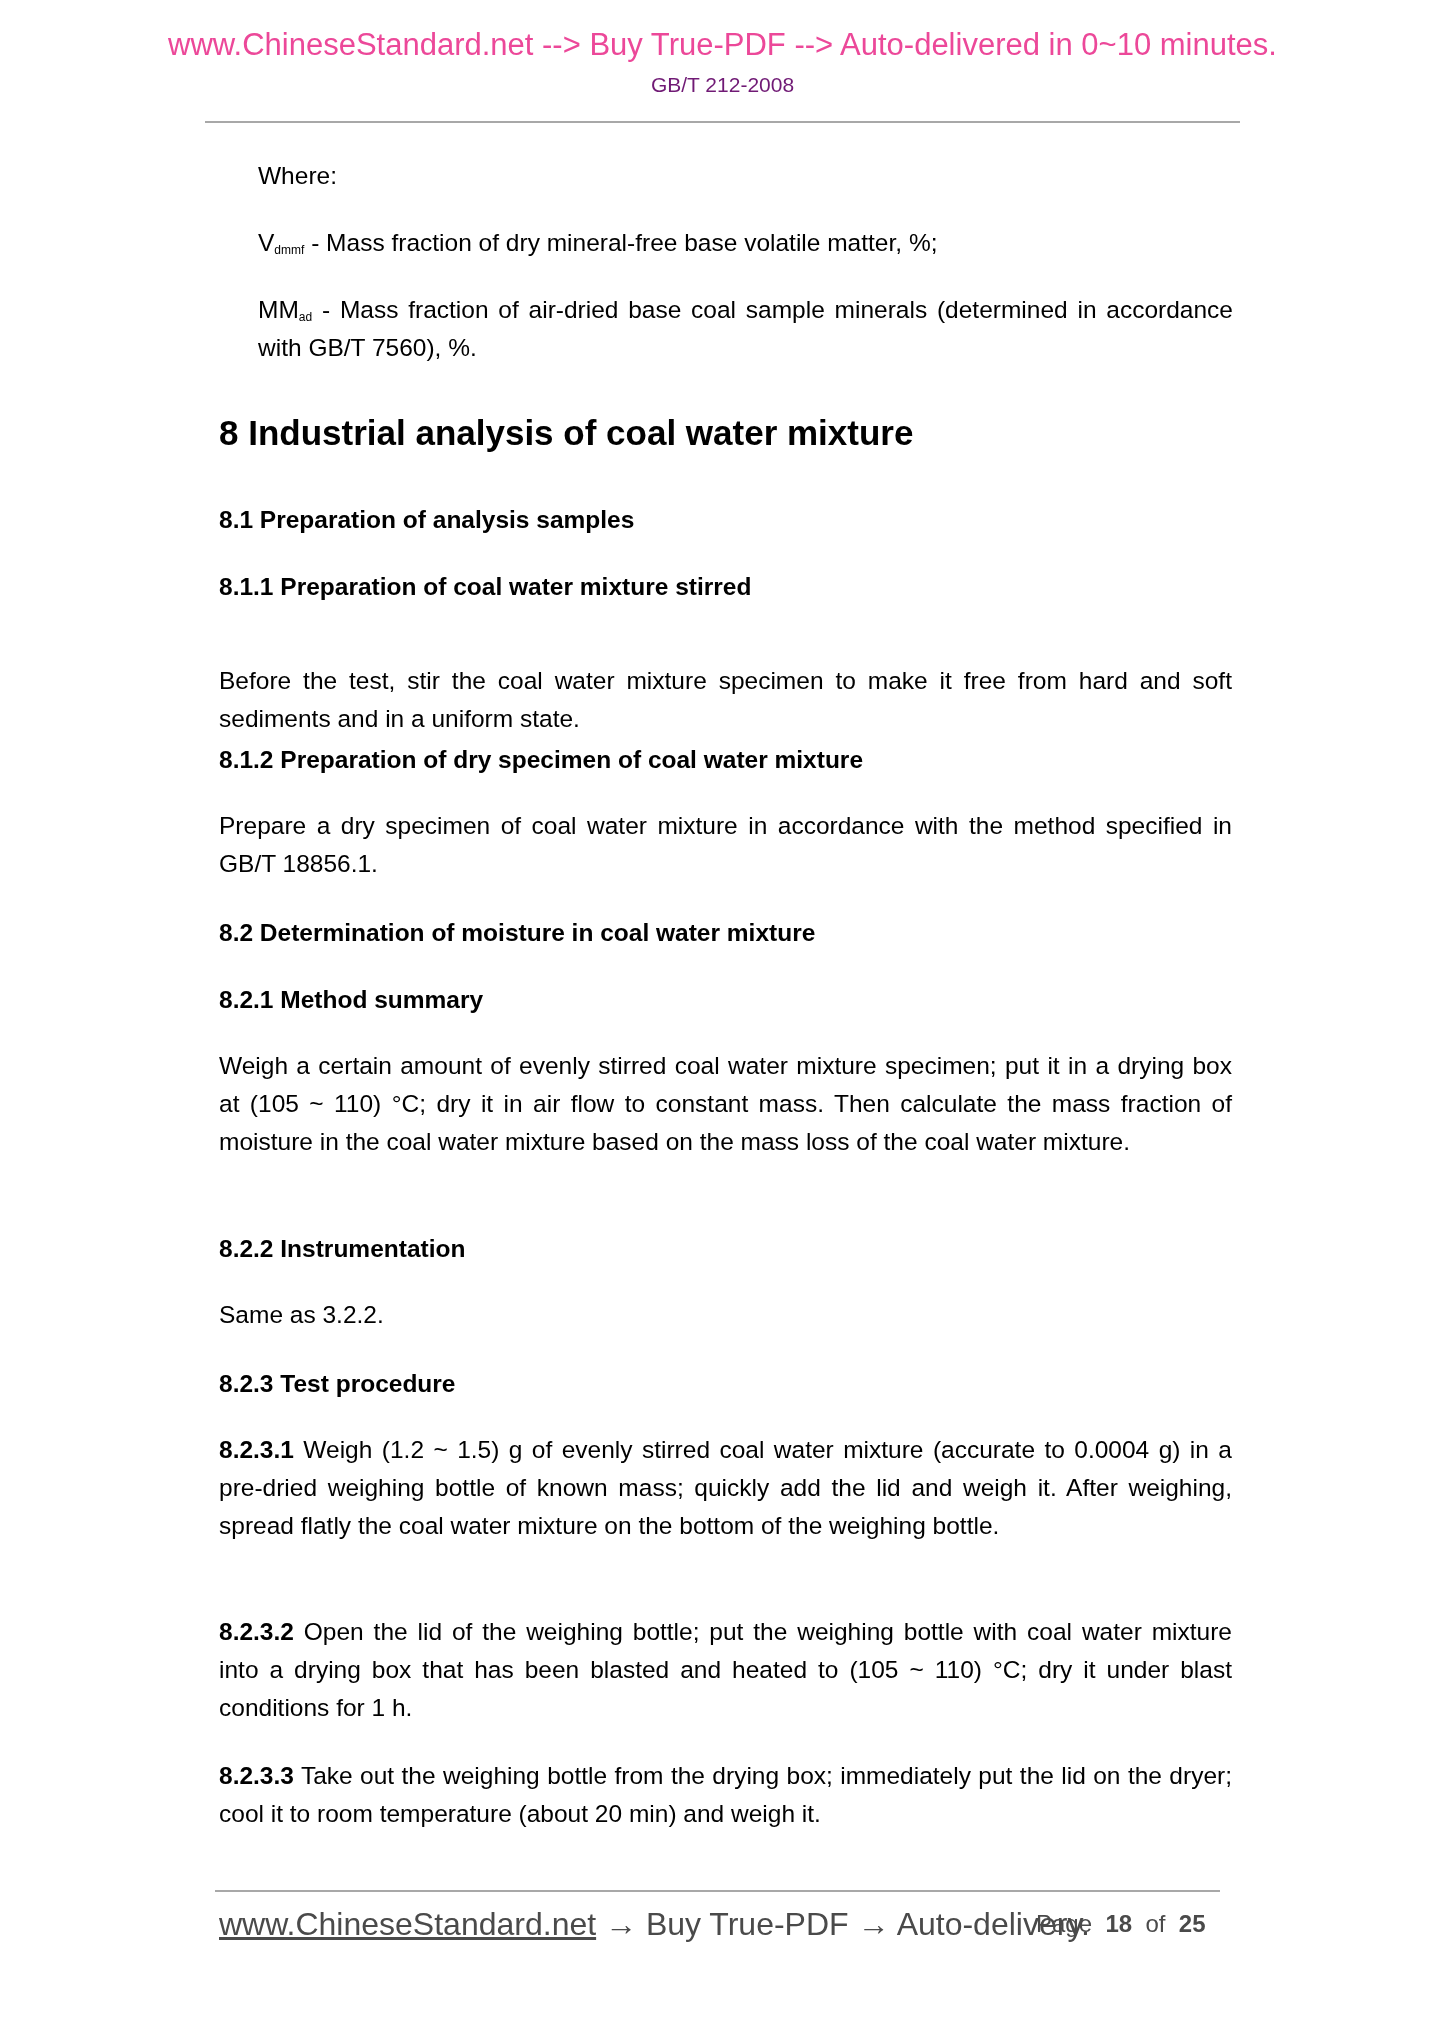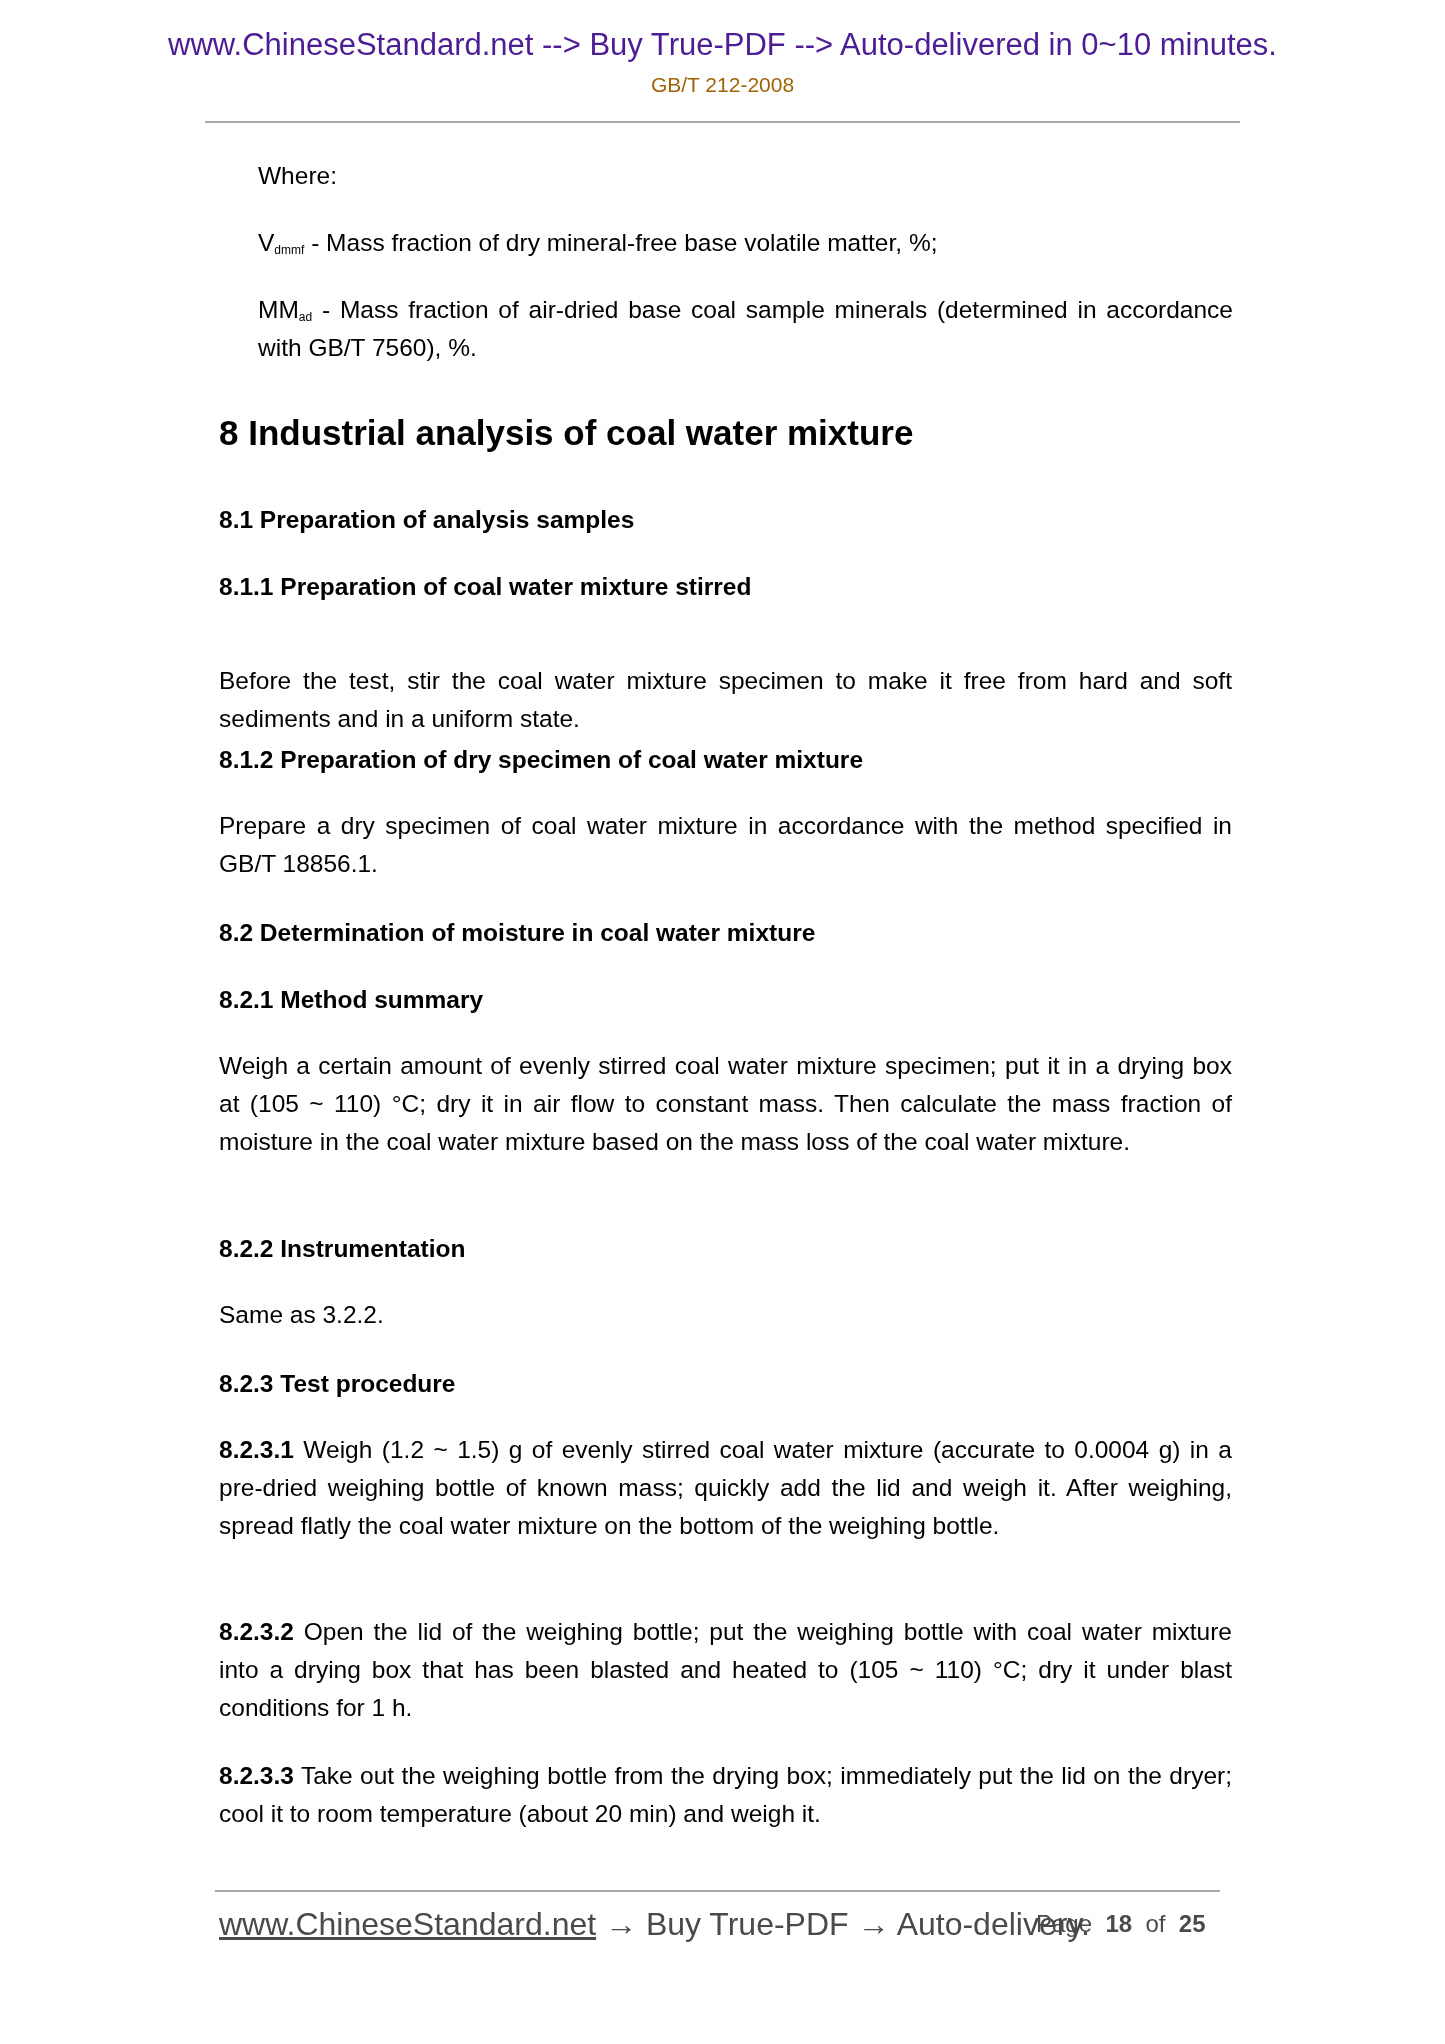--- a/index.html
+++ b/index.html
@@ -1,21 +1,21 @@
 <!DOCTYPE html>
 <html><head>
 <meta charset="utf-8">
 <style>
   html, body { margin:0; padding:0; background:#ffffff; }
   body { width:1445px; height:2044px; position:relative; overflow:hidden;
          font-family:"Liberation Sans", sans-serif; color:#000; }
   .hdr1 { position:absolute; left:0; width:1445px; top:28px; text-align:center;
-          font-size:31px; color:#4c1d95; letter-spacing:0px; line-height:34px; }
+          font-size:31px; color:#ec4899; letter-spacing:0px; line-height:34px; }
   .hdr2 { position:absolute; left:0; width:1445px; top:73px; text-align:center;
-          font-size:21px; color:#a16207; line-height:24px; }
+          font-size:21px; color:#701a75; line-height:24px; }
   .rule-top { position:absolute; left:205px; top:121px; width:1035px; height:2px; background:#a8a8a8; }
   .rule-bot { position:absolute; left:215px; top:1890px; width:1005px; height:2px; background:#a8a8a8; }
 
   .p { position:absolute; font-size:24.5px; line-height:38px; }
   .indent { left:258px; width:975px; }
   .body { left:219px; width:1013px; text-align:justify; }
   .h1 { position:absolute; left:219px; font-size:35px; font-weight:bold; line-height:40px; }
   .h { position:absolute; left:219px; font-size:24.5px; font-weight:bold; line-height:30px; }
   sub { font-size:12px; vertical-align:-3px; line-height:0; }
   b.lead { font-weight:bold; }

